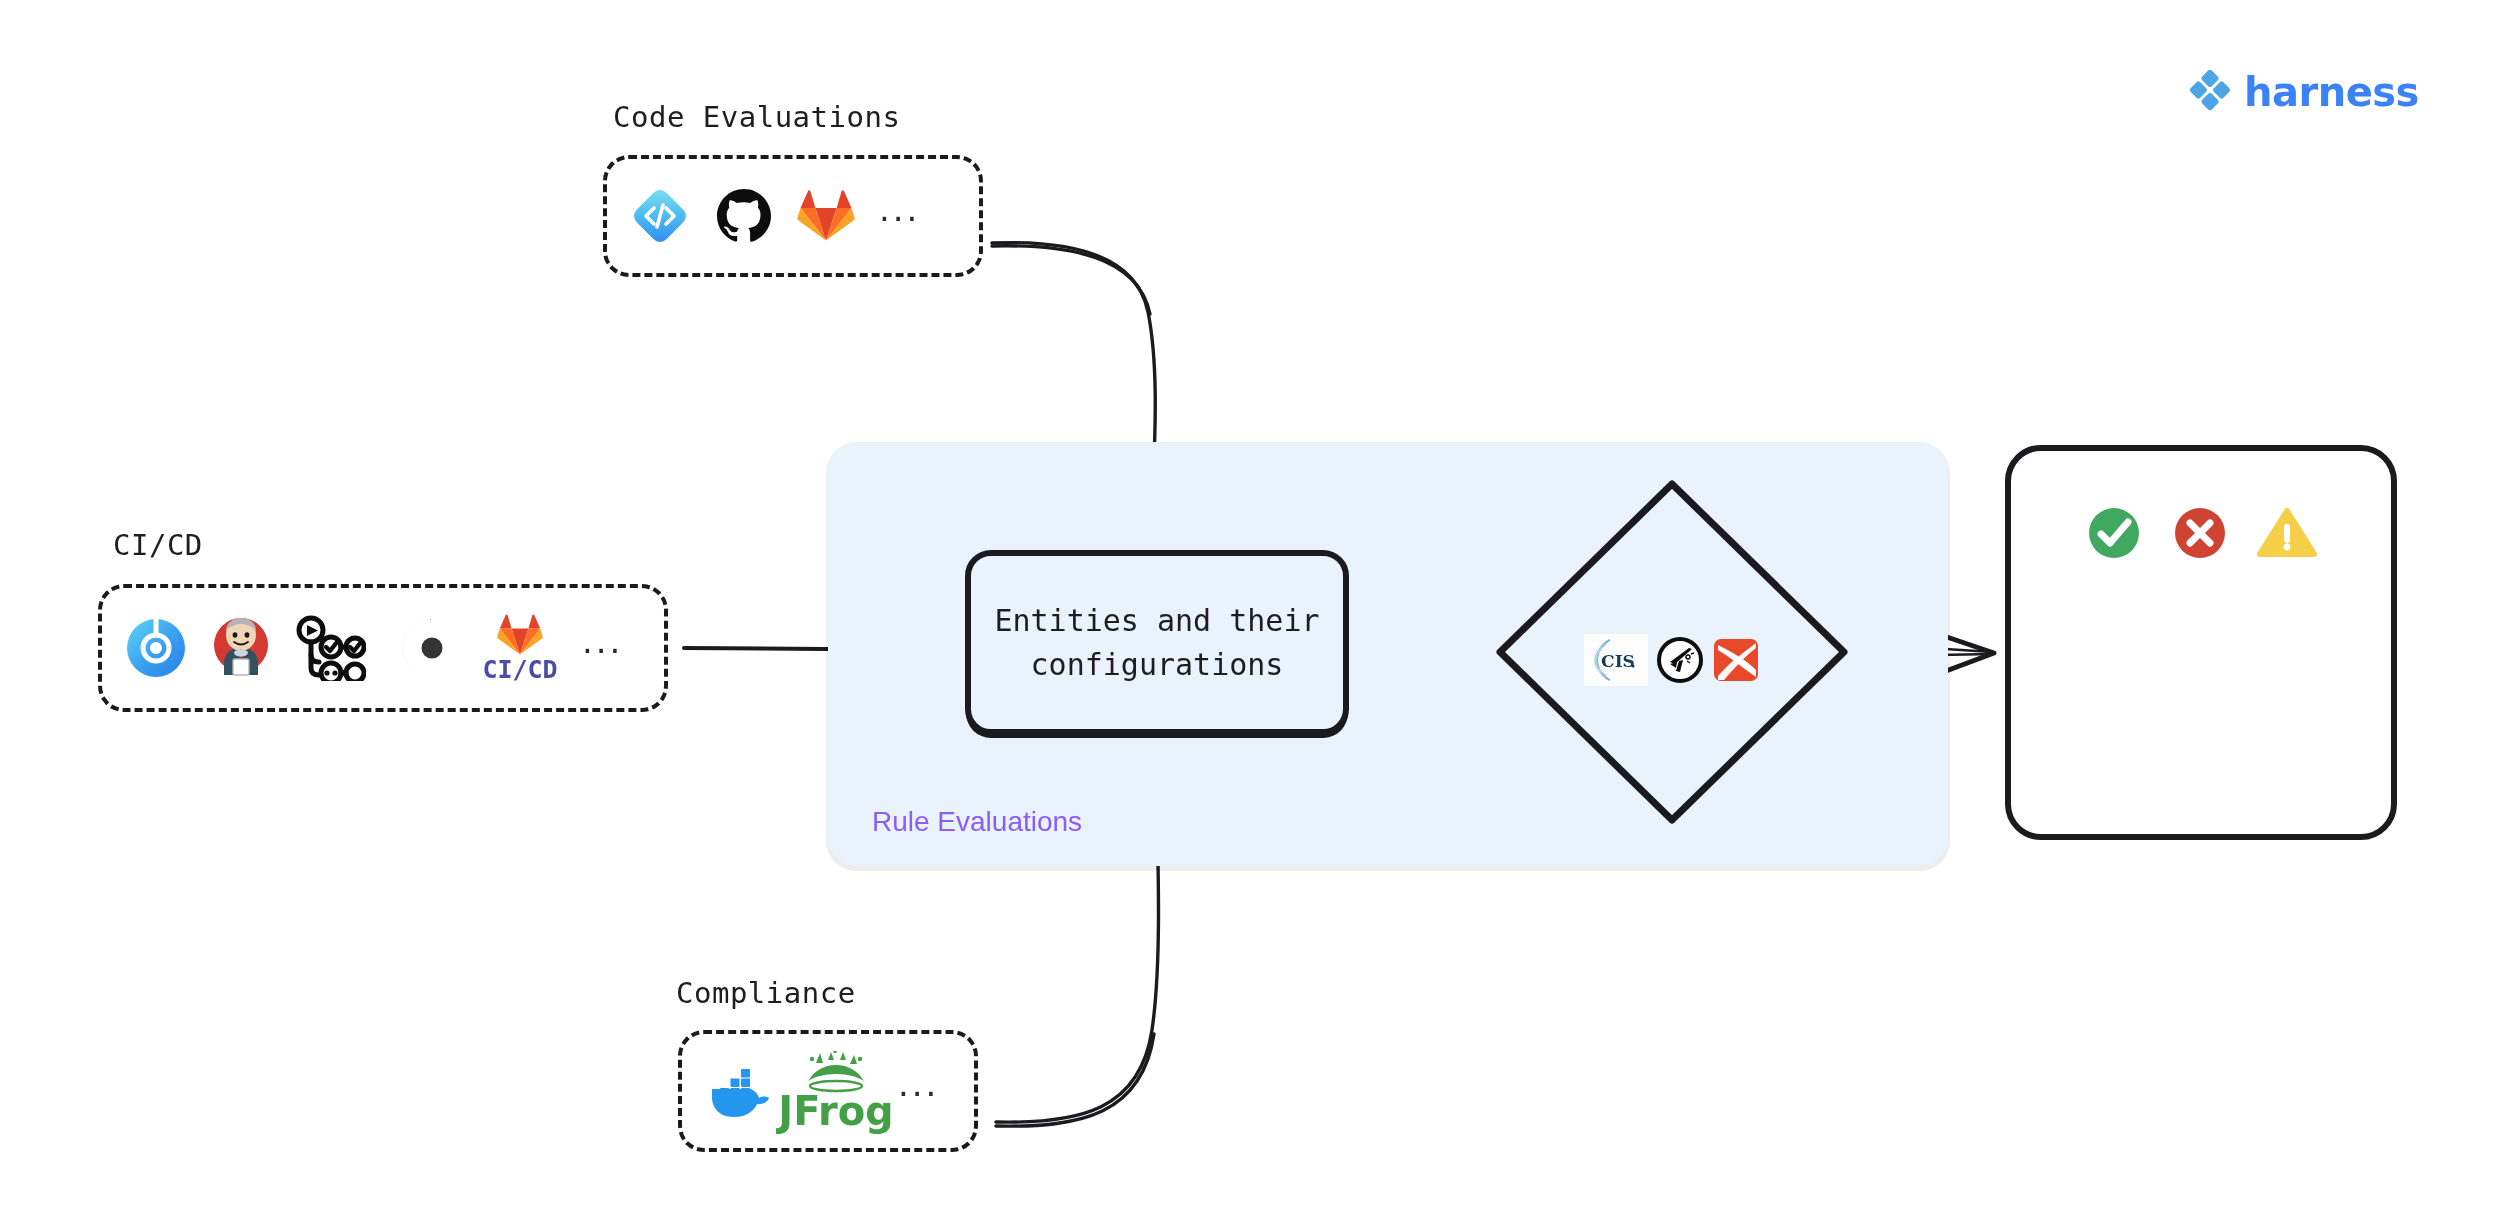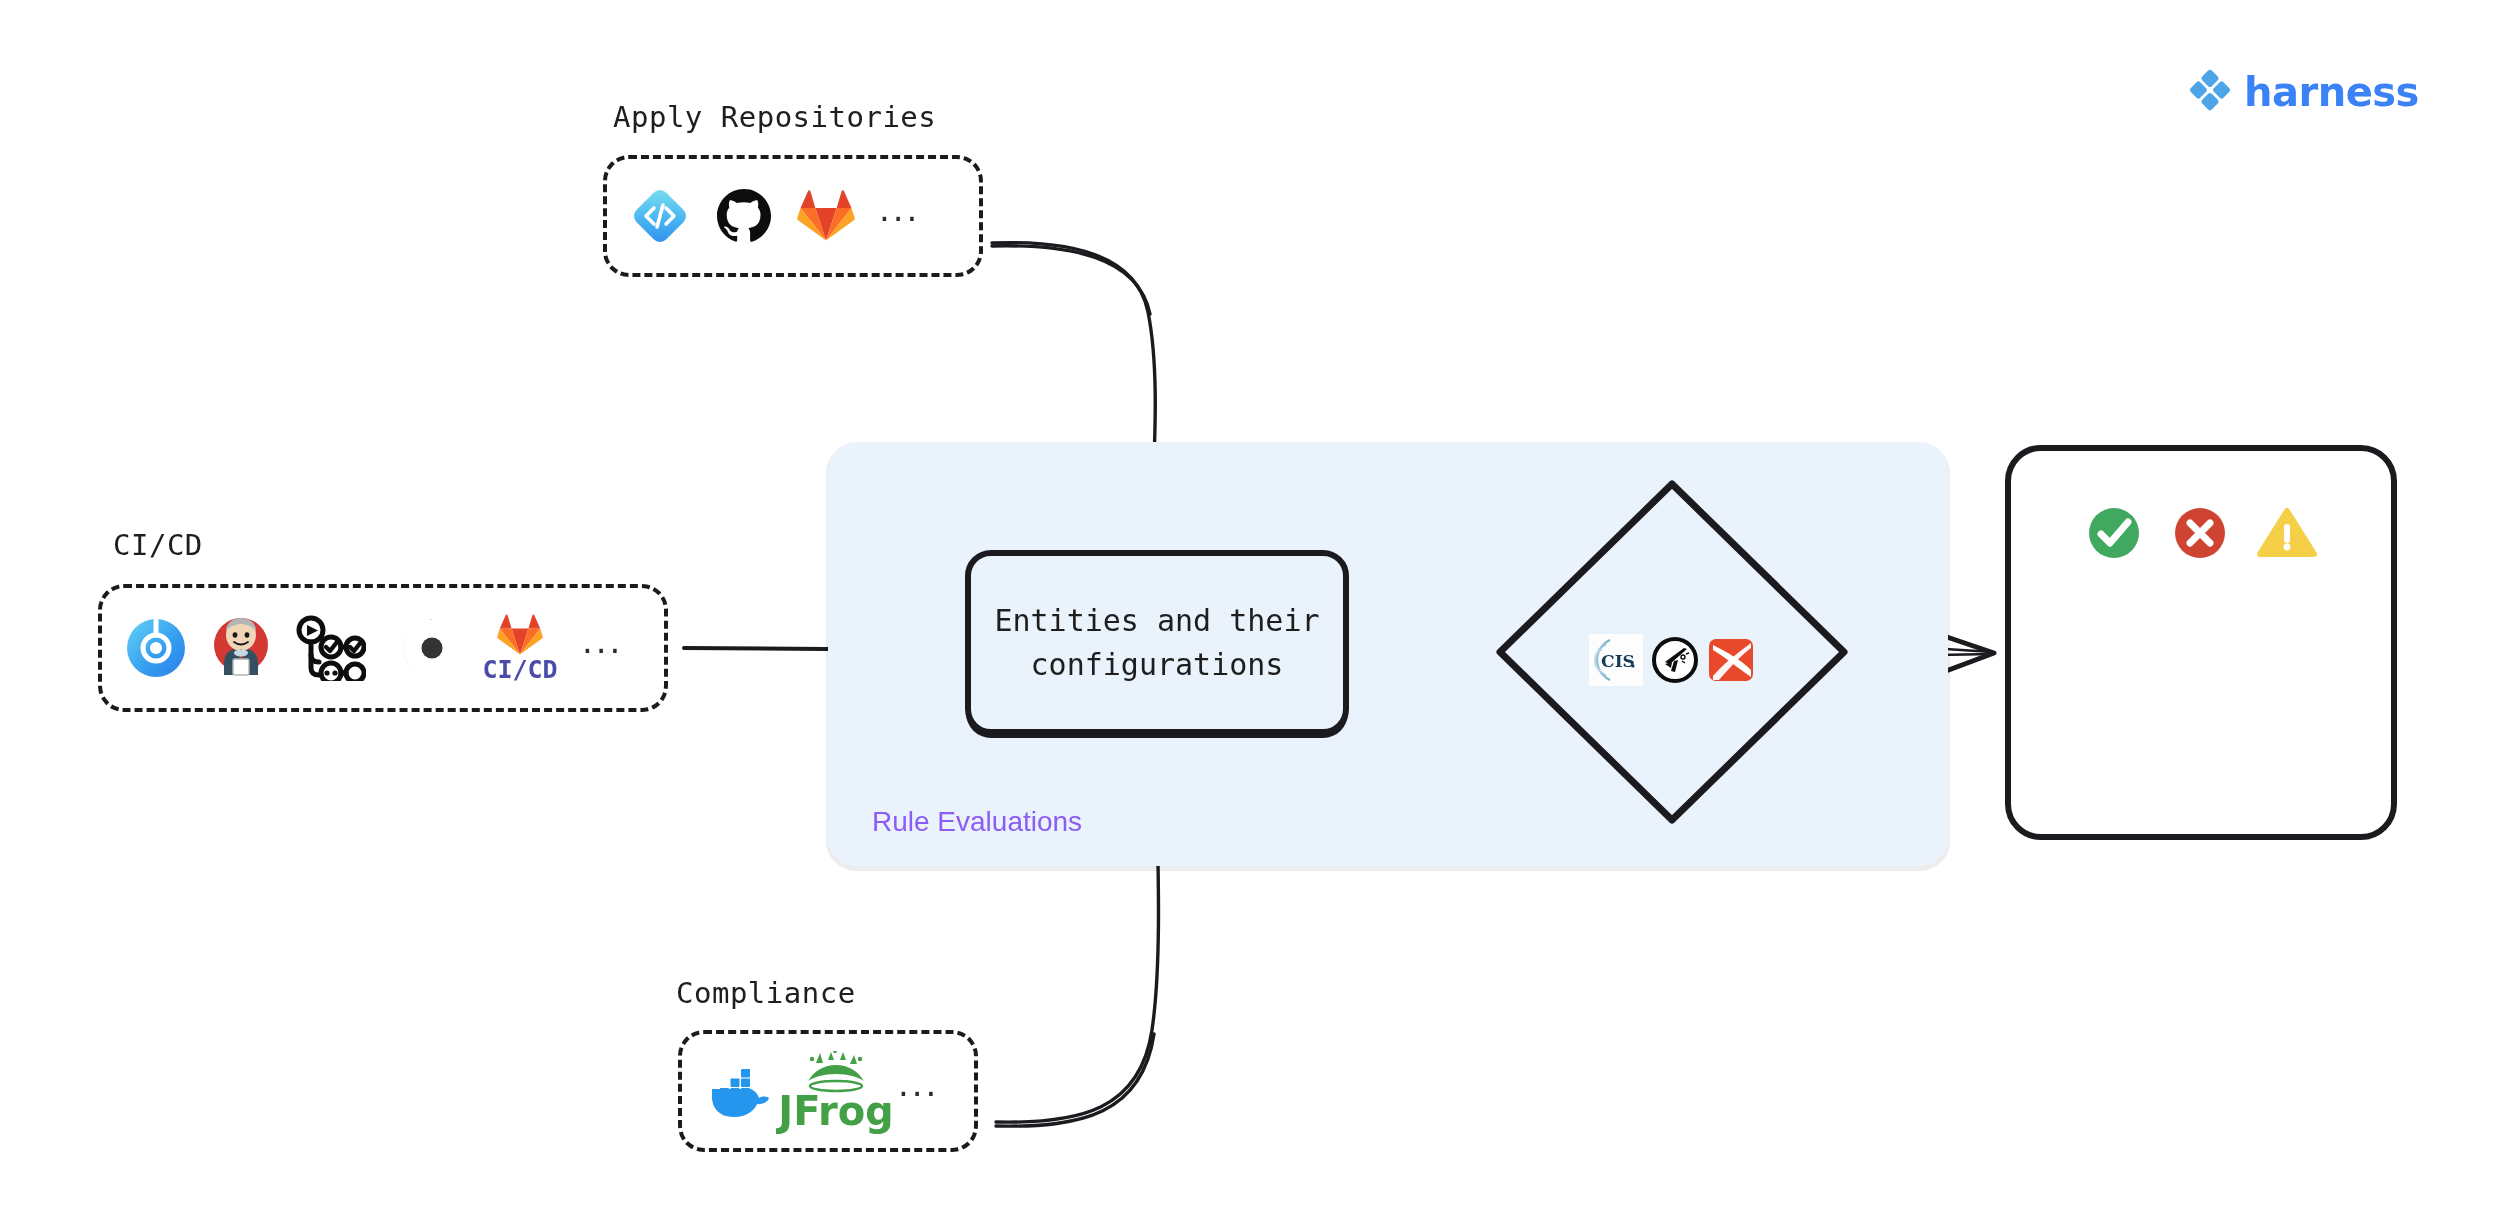--- a/index.html
+++ b/index.html
@@ -250,21 +250,21 @@
 configurations</div>
   </div>
 
   <div class="abs" id="diamond-wrap">
     <svg width="360" height="352" viewBox="0 0 360 352" style="position:absolute;left:0;top:0;">
       <path d="M180,8 L352,176 L180,344 L8,176 Z" fill="#eaf3fc" stroke="#1b1b1f" stroke-width="7" stroke-linejoin="round"></path>
     </svg>
     <div id="diamond-content">
       <div id="standards-icons">
 
-        <span class="ico cis-box" style="width:54px;height:52px;">
+        <span class="ico cis-box" style="width:64px;height:52px;">
           <svg width="52" height="52" viewBox="0 0 52 52">
             <rect width="52" height="52" fill="#fdfdfd"></rect>
             <g fill="none" stroke="#7FB4CE" stroke-width="2">
               <path d="M20,6 A22,22 0 0,0 20,46"></path>
               <path d="M16,10 A18,18 0 0,0 16,42" stroke="#9CC6DA"></path>
               <path d="M12,15 A13,13 0 0,0 12,38" stroke="#B7D7E6"></path>
             </g>
             <text x="28" y="33" font-family="DejaVu Serif, Liberation Serif, serif" font-size="17" font-weight="bold" fill="#133A56" text-anchor="middle">CIS</text>
             <circle cx="43" cy="32" r="1.6" fill="#133A56"></circle>
           </svg>
@@ -310,21 +310,21 @@
       <span class="ico">
         <svg width="62" height="60" viewBox="0 0 62 60">
           <path d="M31,8 L58,51 L4,51 Z" fill="#F5CF47" stroke="#F5CF47" stroke-width="6" stroke-linejoin="round"></path>
           <path d="M31,24 L31,37" stroke="#ffffff" stroke-width="6" stroke-linecap="round"></path>
           <circle cx="31" cy="44" r="3.4" fill="#ffffff"></circle>
         </svg>
       </span>
     </div>
   </div>
 
-  <div class="abs grp-label" style="left:613px; top:100px;">Apply Repositories</div>
+  <div class="abs grp-label" style="left:613px; top:100px;">Code Evaluations</div>
   <div class="abs dashed-box" style="left:603px; top:155px; width:380px; height:122px;">
     <div class="icon-row" style="gap:24px;">
       <span class="ico" style="width:62px;height:62px;">
         <svg width="62" height="62" viewBox="0 0 62 62">
           <defs>
             <linearGradient id="hcrg" x1="0" y1="0" x2="1" y2="1">
               <stop offset="0%" stop-color="#7DE2F0"></stop>
               <stop offset="55%" stop-color="#49B6F2"></stop>
               <stop offset="100%" stop-color="#2E8BEC"></stop>
             </linearGradient>

